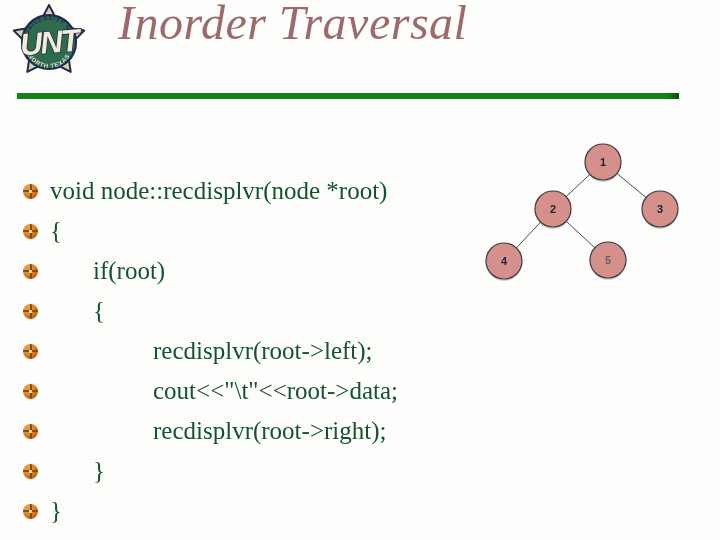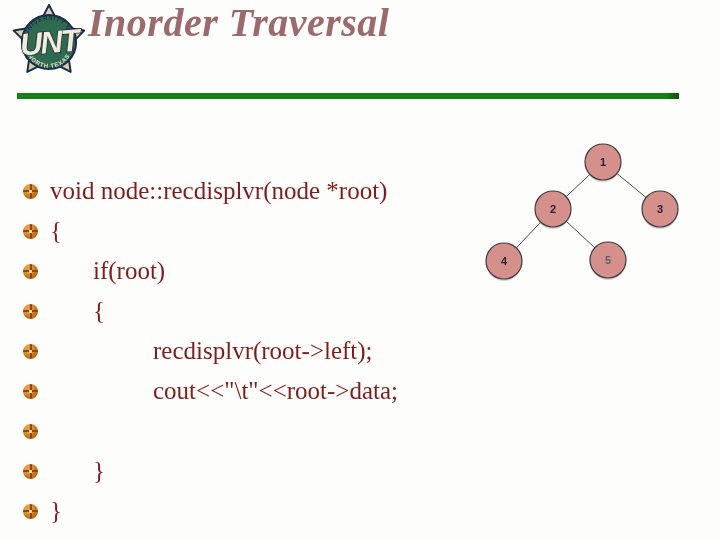--- a/index.html
+++ b/index.html
@@ -6,30 +6,30 @@
   body{
     width:720px;height:540px;position:relative;overflow:hidden;
     background:#fdfdfb;
     font-family:"Liberation Serif", serif;
   }
   .slide{position:absolute;inset:0;}
 
   
   .logo{position:absolute;left:9px;top:4px;width:80px;height:78px;}
   .title{
-    position:absolute;left:88px;top:0px;
-    font-style:italic;font-weight:700;
-    font-size:40px;line-height:45px;
+    position:absolute;left:118px;top:0px;
+    font-style:italic;font-weight:400;
+    font-size:48px;line-height:45px;
     letter-spacing:0.5px;white-space:nowrap;
   }
   .rule{position:absolute;left:17px;top:93px;width:662px;height:6px;}
 
   
   .bullets{position:absolute;left:23px;top:171px;margin:0;padding:0;list-style:none;width:660px;}
-  .bullets li{display:flex;align-items:center;height:40px;font-size:25px;color:#7f1d1d;white-space:pre;}
+  .bullets li{display:flex;align-items:center;height:40px;font-size:25px;color:#14532d;white-space:pre;}
   .bullet-dot{
     flex:0 0 15px;width:15px;height:15px;border-radius:50%;
     background:
       radial-gradient(circle at 50% 50%, var(--bullet-center,#ecd9b0) 0 1.6px, rgba(0,0,0,0) 1.7px),
       linear-gradient(var(--bullet-cross,#8a4a10),var(--bullet-cross,#8a4a10)) 50% 50%/100% 2px no-repeat,
       linear-gradient(var(--bullet-cross,#8a4a10),var(--bullet-cross,#8a4a10)) 50% 50%/2px 100% no-repeat,
       radial-gradient(circle at 35% 32%, #e89b45 0 22%, var(--bullet-body,#cf7318) 55%, #9c5410 100%);
   }
   .txt.t0{margin-left:12px;}
   .txt.t1{margin-left:55px;}
@@ -72,21 +72,21 @@
 
   <div class="rule" style="background: linear-gradient(to right, rgb(23, 131, 23) 0px, rgb(23, 131, 23) 98%, rgb(12, 82, 12));"></div>
 
   <ul class="bullets">
       <li><span class="bullet-dot"></span><span class="txt t0">void node::recdisplvr(node *root)</span></li>
       <li><span class="bullet-dot"></span><span class="txt t0">{</span></li>
       <li><span class="bullet-dot"></span><span class="txt t1">if(root)</span></li>
       <li><span class="bullet-dot"></span><span class="txt t1">{</span></li>
       <li><span class="bullet-dot"></span><span class="txt t2">recdisplvr(root-&gt;left);</span></li>
       <li><span class="bullet-dot"></span><span class="txt t2">cout&lt;&lt;"\t"&lt;&lt;root-&gt;data;</span></li>
-      <li><span class="bullet-dot"></span></li>
+      <li><span class="bullet-dot"></span><span class="txt t2">recdisplvr(root-&gt;right);</span></li>
       <li><span class="bullet-dot"></span><span class="txt t1">}</span></li>
       <li><span class="bullet-dot"></span><span class="txt t0">}</span></li>
     </ul>
 
   <svg class="tree" viewBox="0 0 230 165">
       <line x1="133" y1="32" x2="83" y2="79" stroke="#4c4c4c" stroke-width="1"></line>
       <line x1="133" y1="32" x2="190" y2="79" stroke="#4c4c4c" stroke-width="1"></line>
       <line x1="83" y1="79" x2="34" y2="131" stroke="#4c4c4c" stroke-width="1"></line>
       <line x1="83" y1="79" x2="138" y2="130" stroke="#4c4c4c" stroke-width="1"></line>
       <g>

